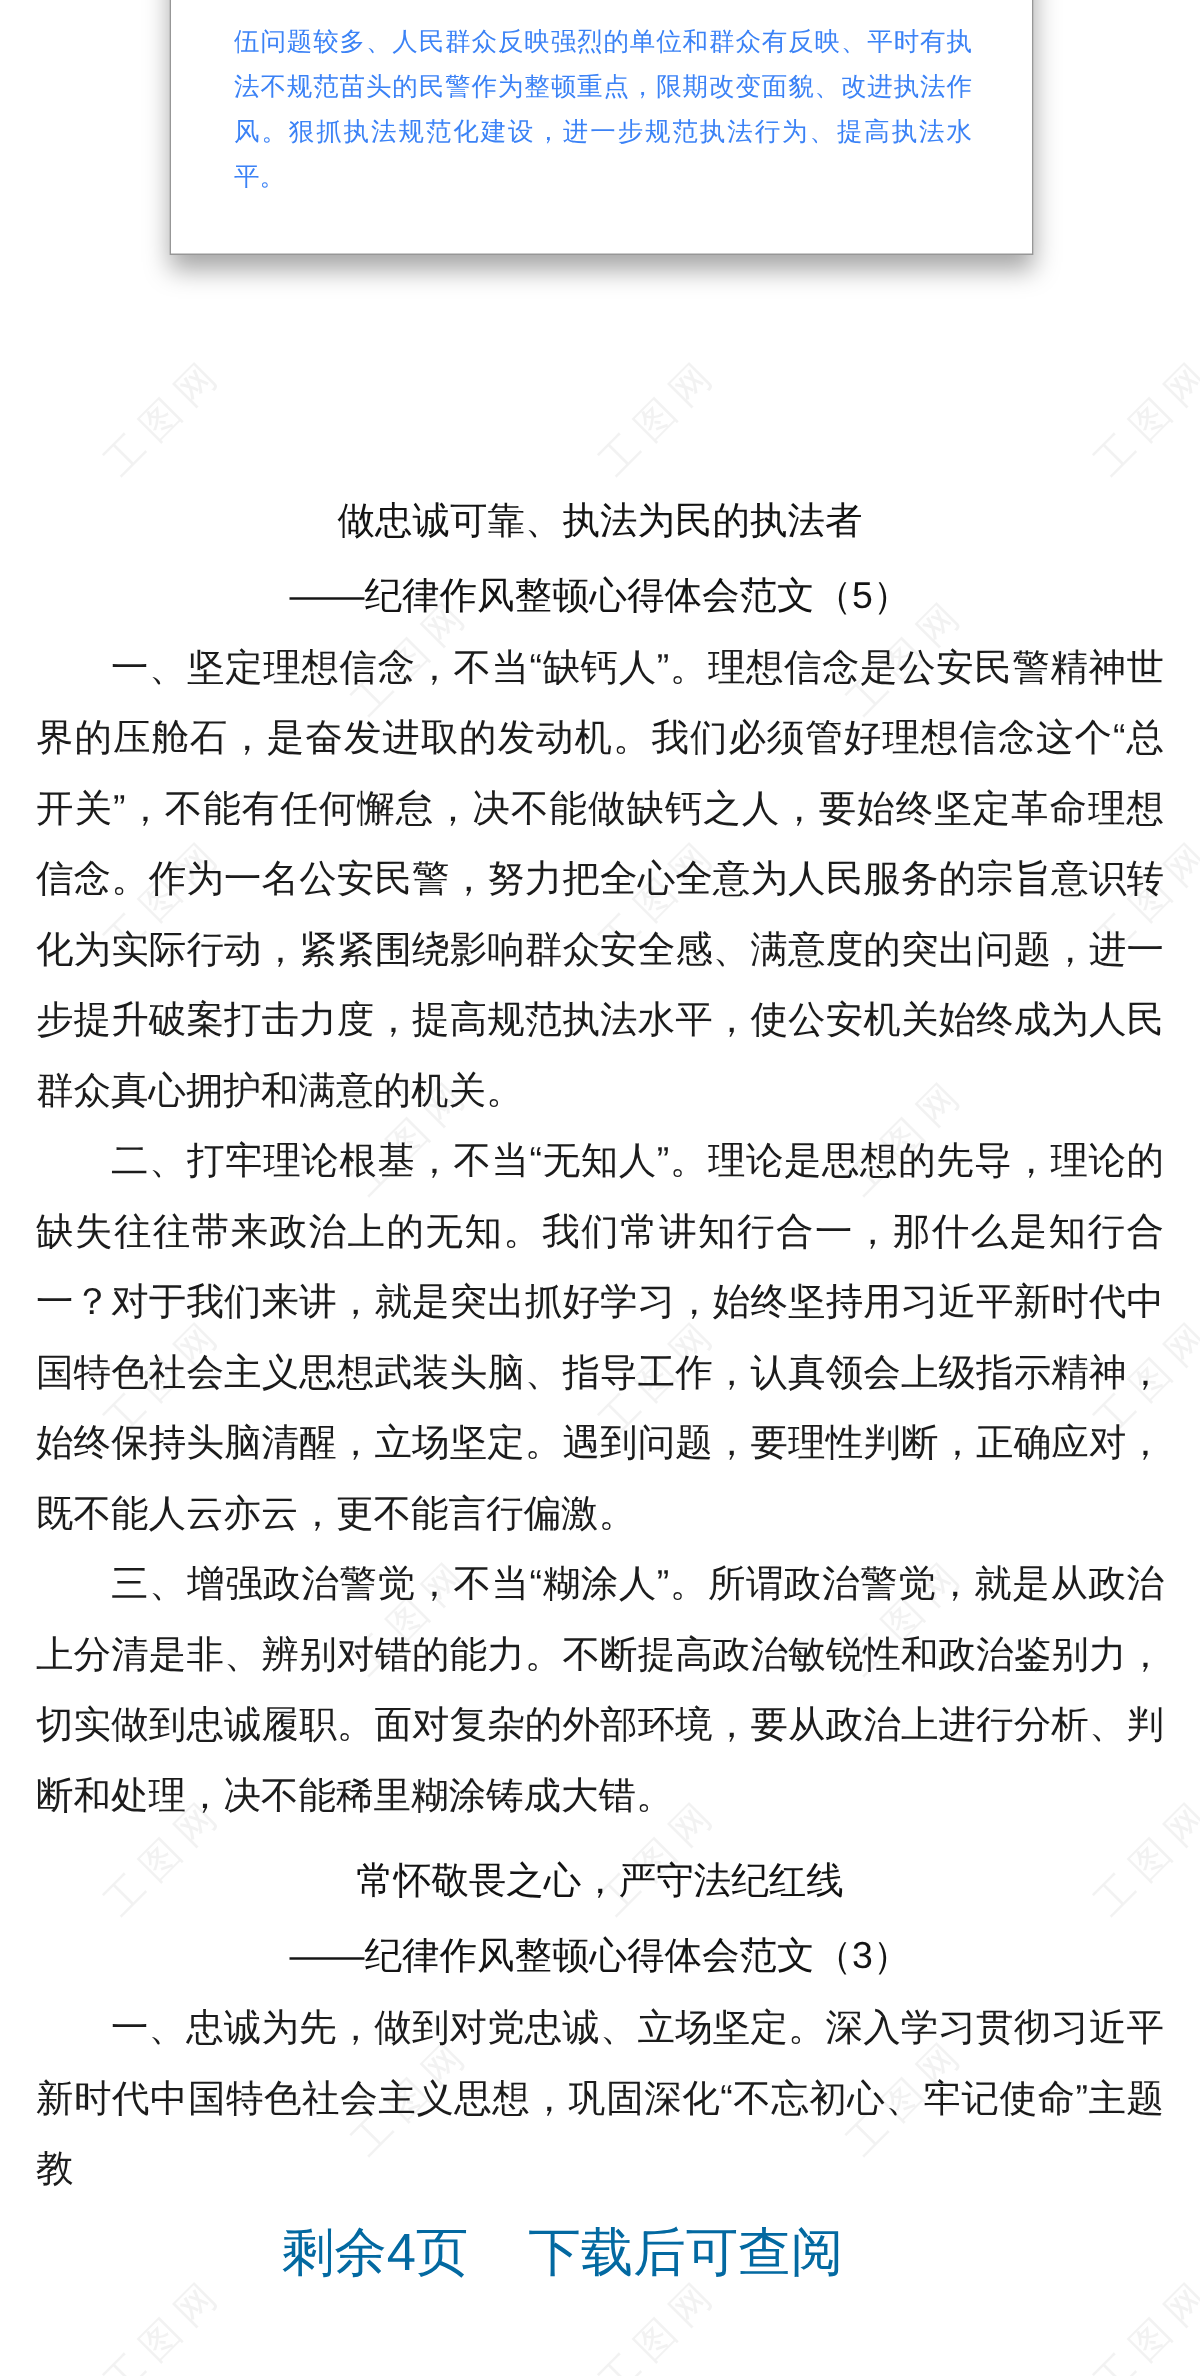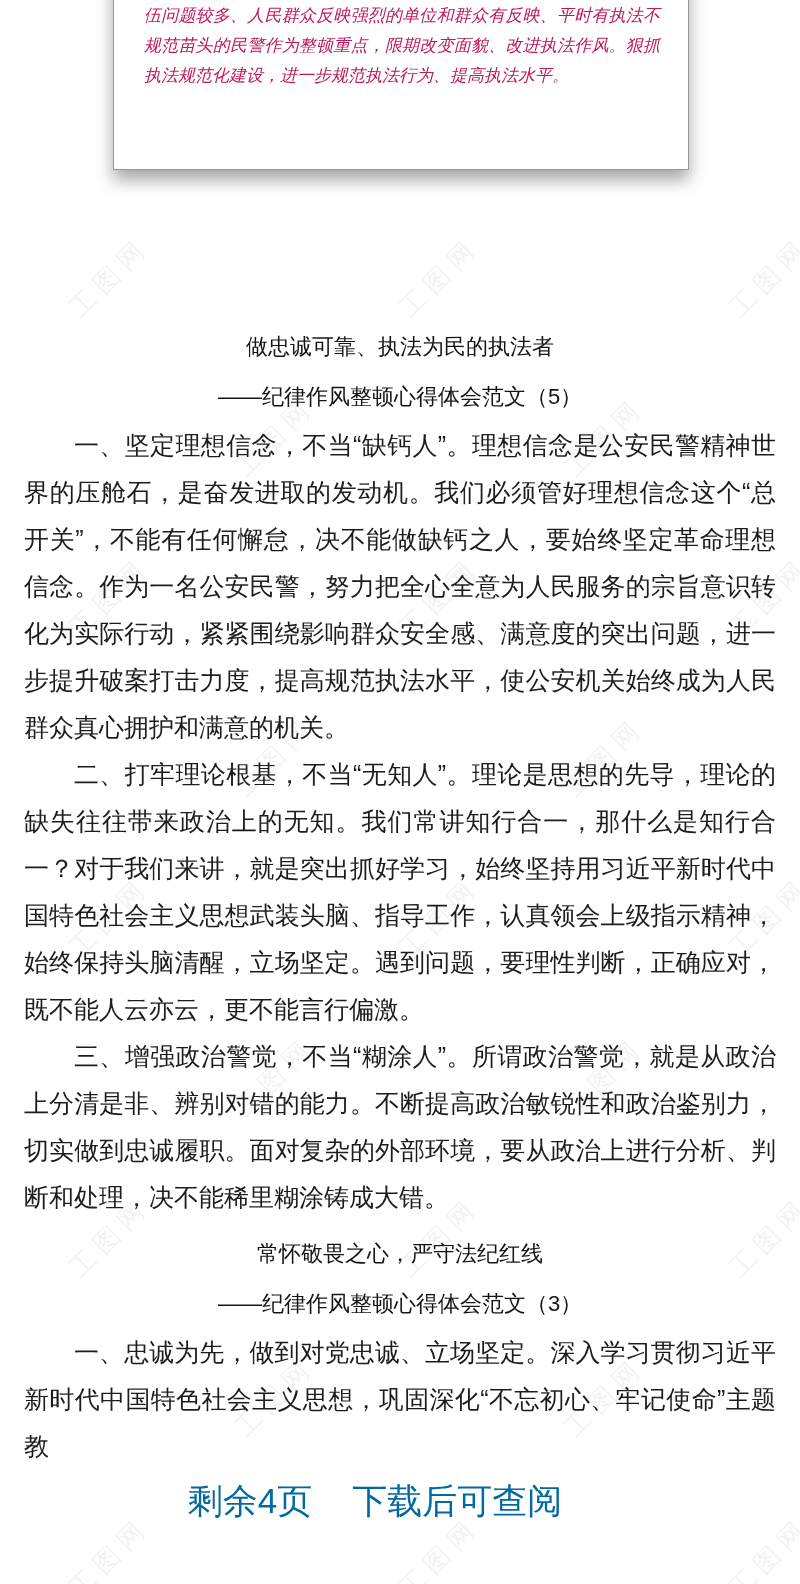--- a/index.html
+++ b/index.html
@@ -37,39 +37,38 @@
     width: 576px;
     height: 234px;
     box-sizing: border-box;
     background: #ffffff;
     border: 1px solid #979797;
     box-shadow: 0 10px 16px rgba(0, 0, 0, 0.35);
     padding: 64px 28px 0 30px;
     z-index: 1;
   }
   .prev-text {
-    margin: 0;
+    margin: 12px;
     font-size: 17px;
     line-height: 30px;
-    color: #be185d;
+    color: #3b82f6;
     text-align: justify;
-    font-style: italic;
   }
 
   
   #doc-body {
     position: absolute;
     left: 0;
     top: 0;
     width: 800px;
     z-index: 1;
   }
   .doc-title, .doc-sub {
     margin: 0;
-    font-size: 22px;
+    font-size: 25px;
     line-height: 50px;
     font-weight: 400;
     text-align: center;
     color: #141414;
   }
   .doc-title.first { margin-top: 322px; }
   .doc-title.second { margin-top: 8px; }
   .doc-para {
     margin: 0 24px;
     font-size: 25px;

